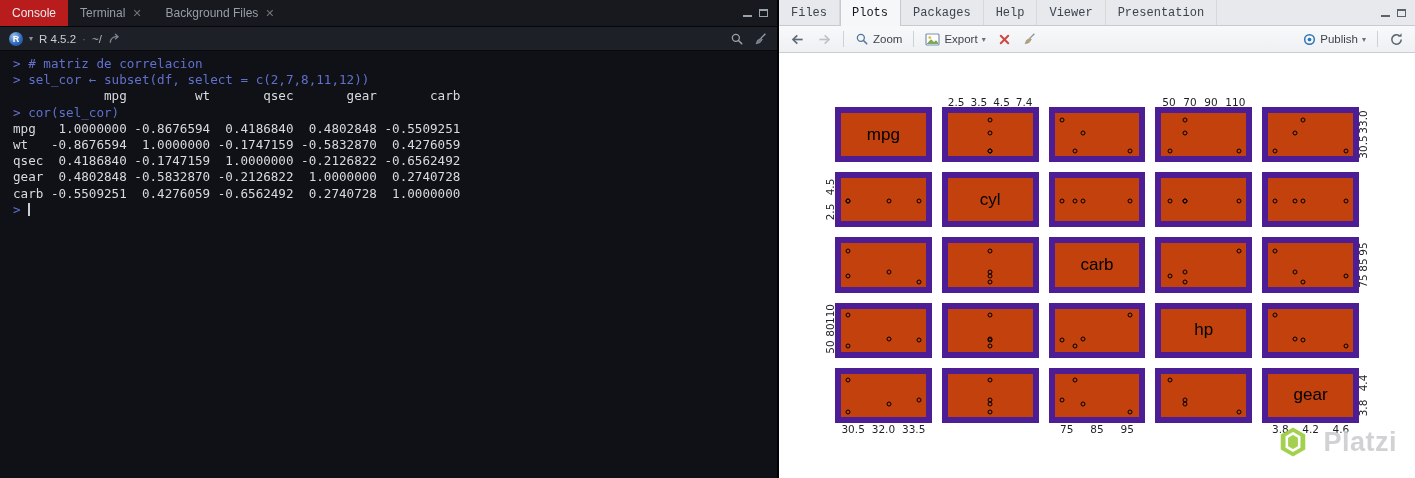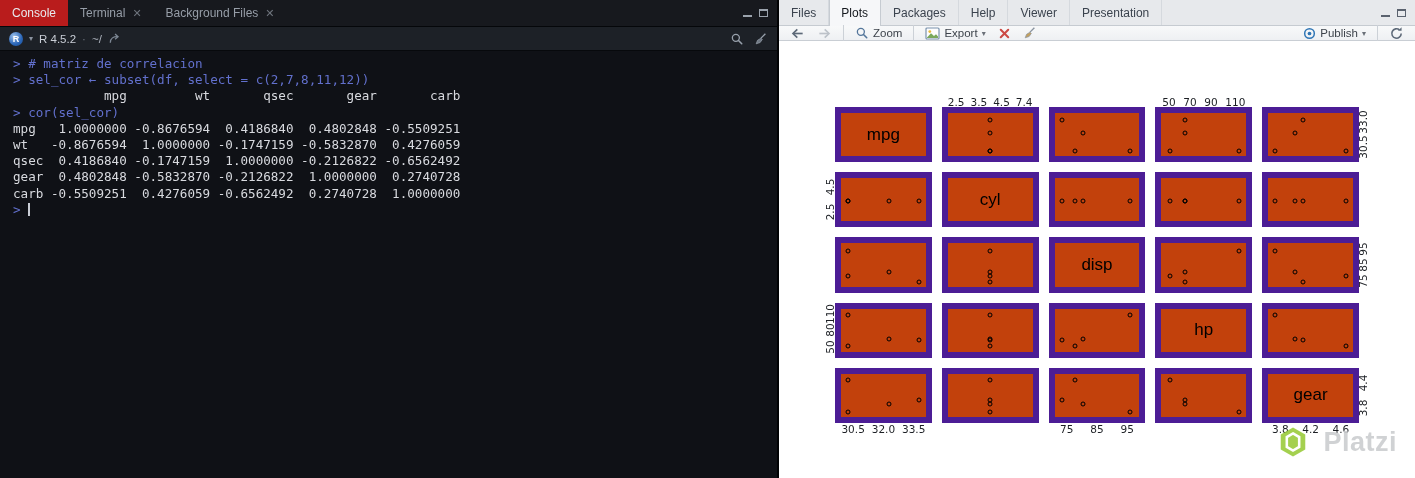--- a/index.html
+++ b/index.html
@@ -35,24 +35,24 @@
                   font-family:"DejaVu Sans Mono",monospace; font-size:12.6px; line-height:16.2px;
                   color:#d8dadf; overflow:hidden; cursor:text; }
   .cline { white-space:pre; }
   .cline.input, .cline.prompt { color:#6270cd; }
   .cursor { display:inline-block; width:1.5px; height:13px; background:#c9cdd5; vertical-align:-2px; }
 
   
   .right-pane { position:absolute; left:779px; top:0; width:636px; height:478px; background:#fff; }
   .rtabbar { height:26px; background:#e7e9ec; border-bottom:1px solid #c6cbd1; display:flex; align-items:stretch; }
   .rtab { display:flex; align-items:center; padding:0 12px; font-size:12px; color:#3b434e; cursor:pointer;
-          border-right:1px solid #d5d9de; }
+          border-right:1px solid #d5d9de;font-family:Liberation Mono, monospace; }
   .rtab.active { background:#f6f7f9; color:#14181d; border-right:1px solid #c6cbd1;
                  box-shadow:inset 1px 0 0 #c6cbd1; margin-bottom:-1px; }
-  .rtoolbar { height:15px; background:linear-gradient(#f8f9fa,#eef0f3); border-bottom:1px solid #c9ced4;
+  .rtoolbar { height:27px; background:linear-gradient(#f8f9fa,#eef0f3); border-bottom:1px solid #c9ced4;
               display:flex; align-items:center; gap:2px; padding:0 6px; font-size:11.5px; color:#3d434b; }
   .tbtn { display:flex; align-items:center; gap:4px; padding:2px 5px; border:none; border-radius:3px;
           background:transparent; color:#3d434b; font:inherit; cursor:pointer; }
   .tbtn.disabled { opacity:.45; }
   .vsep { width:1px; height:16px; background:#ccd1d7; margin:0 4px; }
   .spacer { flex:1; }
 
   .plot-area { position:absolute; top:53px; left:0; right:0; bottom:0; background:#fff; }
   .pairs { position:absolute; left:56px; top:54px; width:524px; height:316px; display:grid;
            grid-template-columns:repeat(5,1fr); grid-template-rows:repeat(5,1fr); gap:10px; }
@@ -302,21 +302,21 @@
             <span class="dot" style="left: 91.4%; bottom: 11.2%;"></span>
             <span class="dot" style="left: 8.6%; bottom: 82.4%;"></span>
           </div>
           <div class="pcell">
             <span class="dot" style="left: 50%; bottom: 24.8%;"></span>
             <span class="dot" style="left: 50%; bottom: 33.6%;"></span>
             <span class="dot" style="left: 50%; bottom: 11.2%;"></span>
             <span class="dot" style="left: 50%; bottom: 82.4%;"></span>
           </div>
           <div class="pcell">
-            <span class="varlab">disp</span>
+            <span class="varlab">carb</span>
           </div>
           <div class="pcell">
             <span class="dot" style="left: 10.4%; bottom: 24.8%;"></span>
             <span class="dot" style="left: 28.4%; bottom: 33.6%;"></span>
             <span class="dot" style="left: 27.5%; bottom: 11.2%;"></span>
             <span class="dot" style="left: 91.4%; bottom: 82.4%;"></span>
           </div>
           <div class="pcell">
             <span class="dot" style="left: 91.4%; bottom: 24.8%;"></span>
             <span class="dot" style="left: 31.1%; bottom: 33.6%;"></span>

